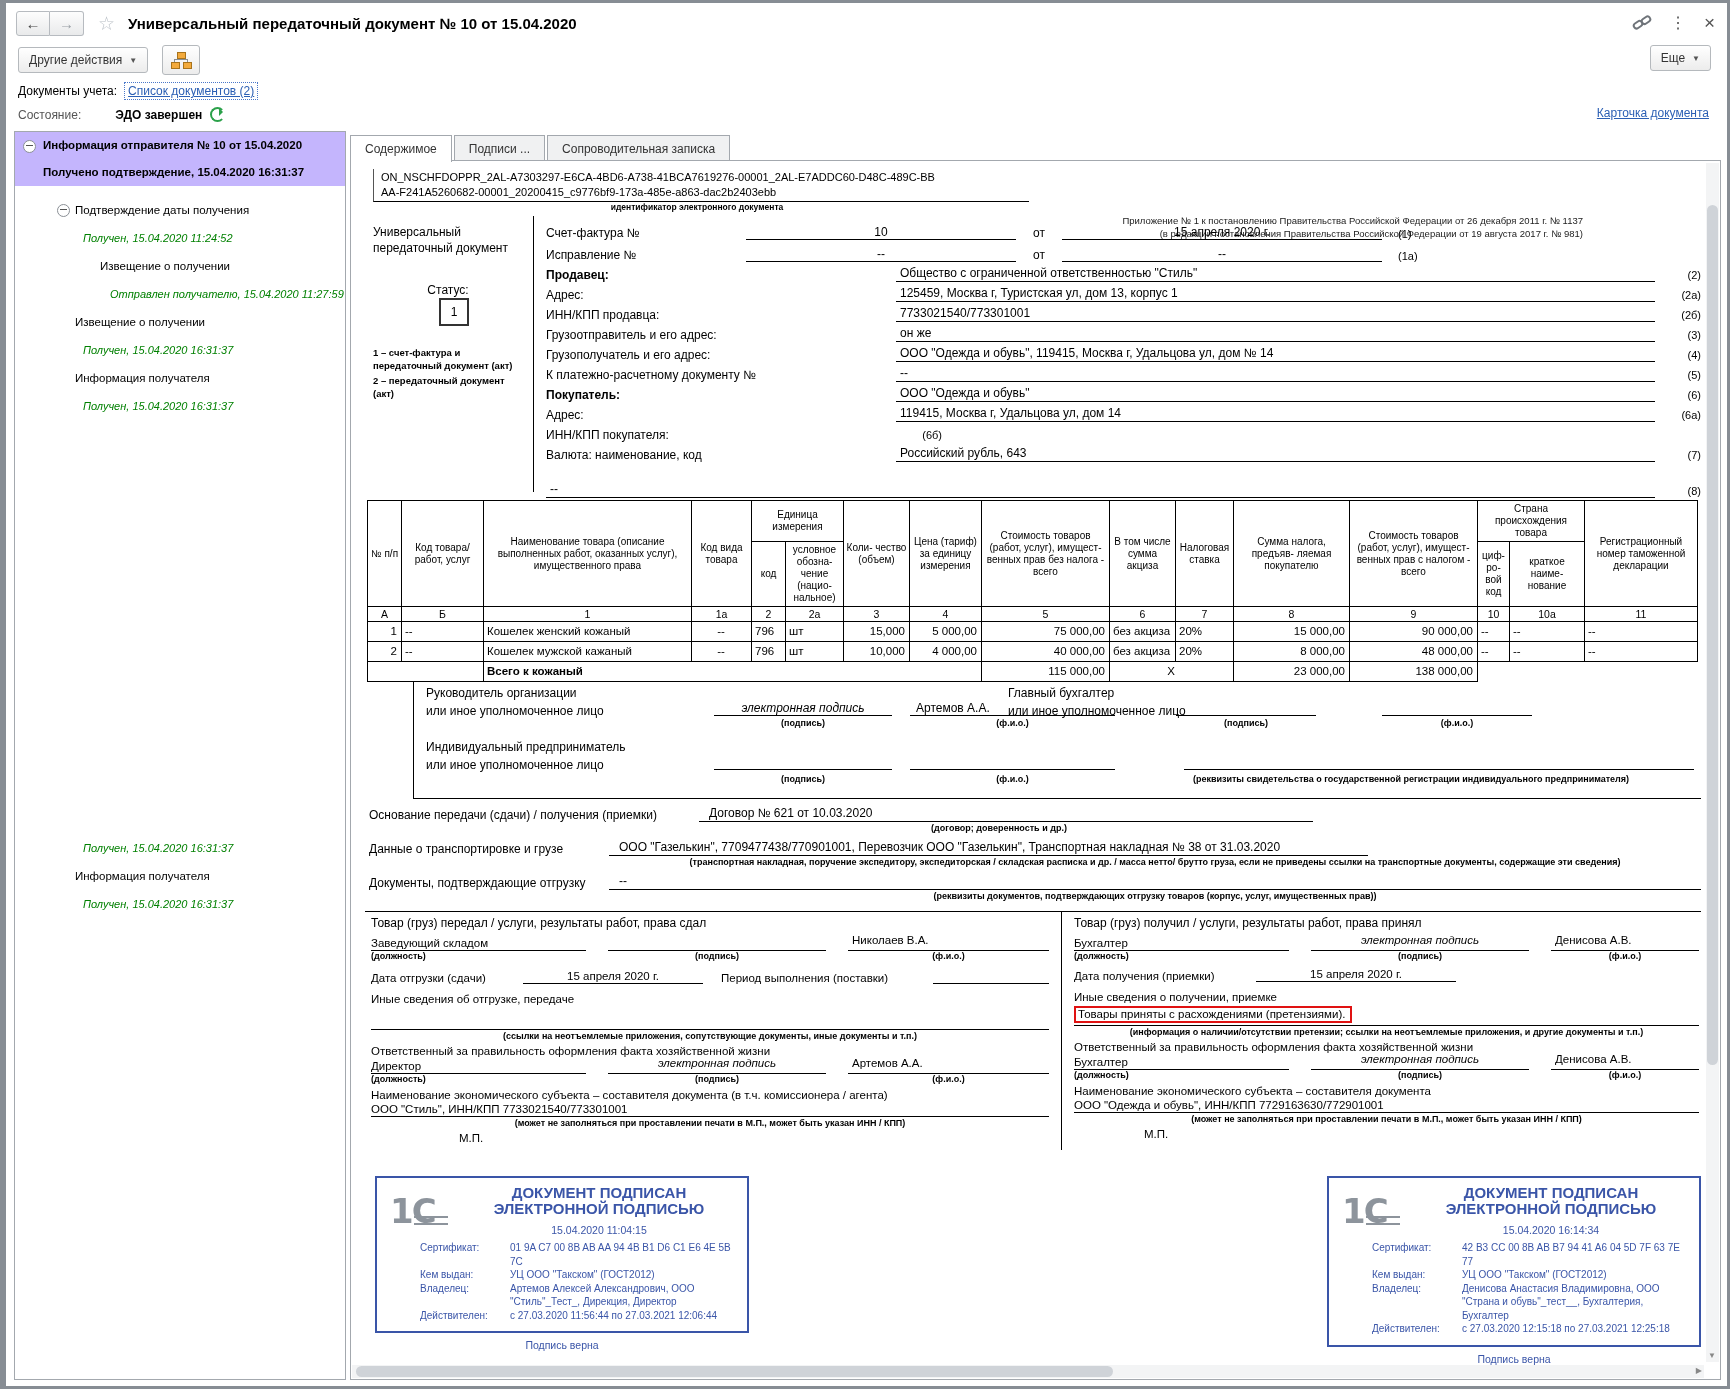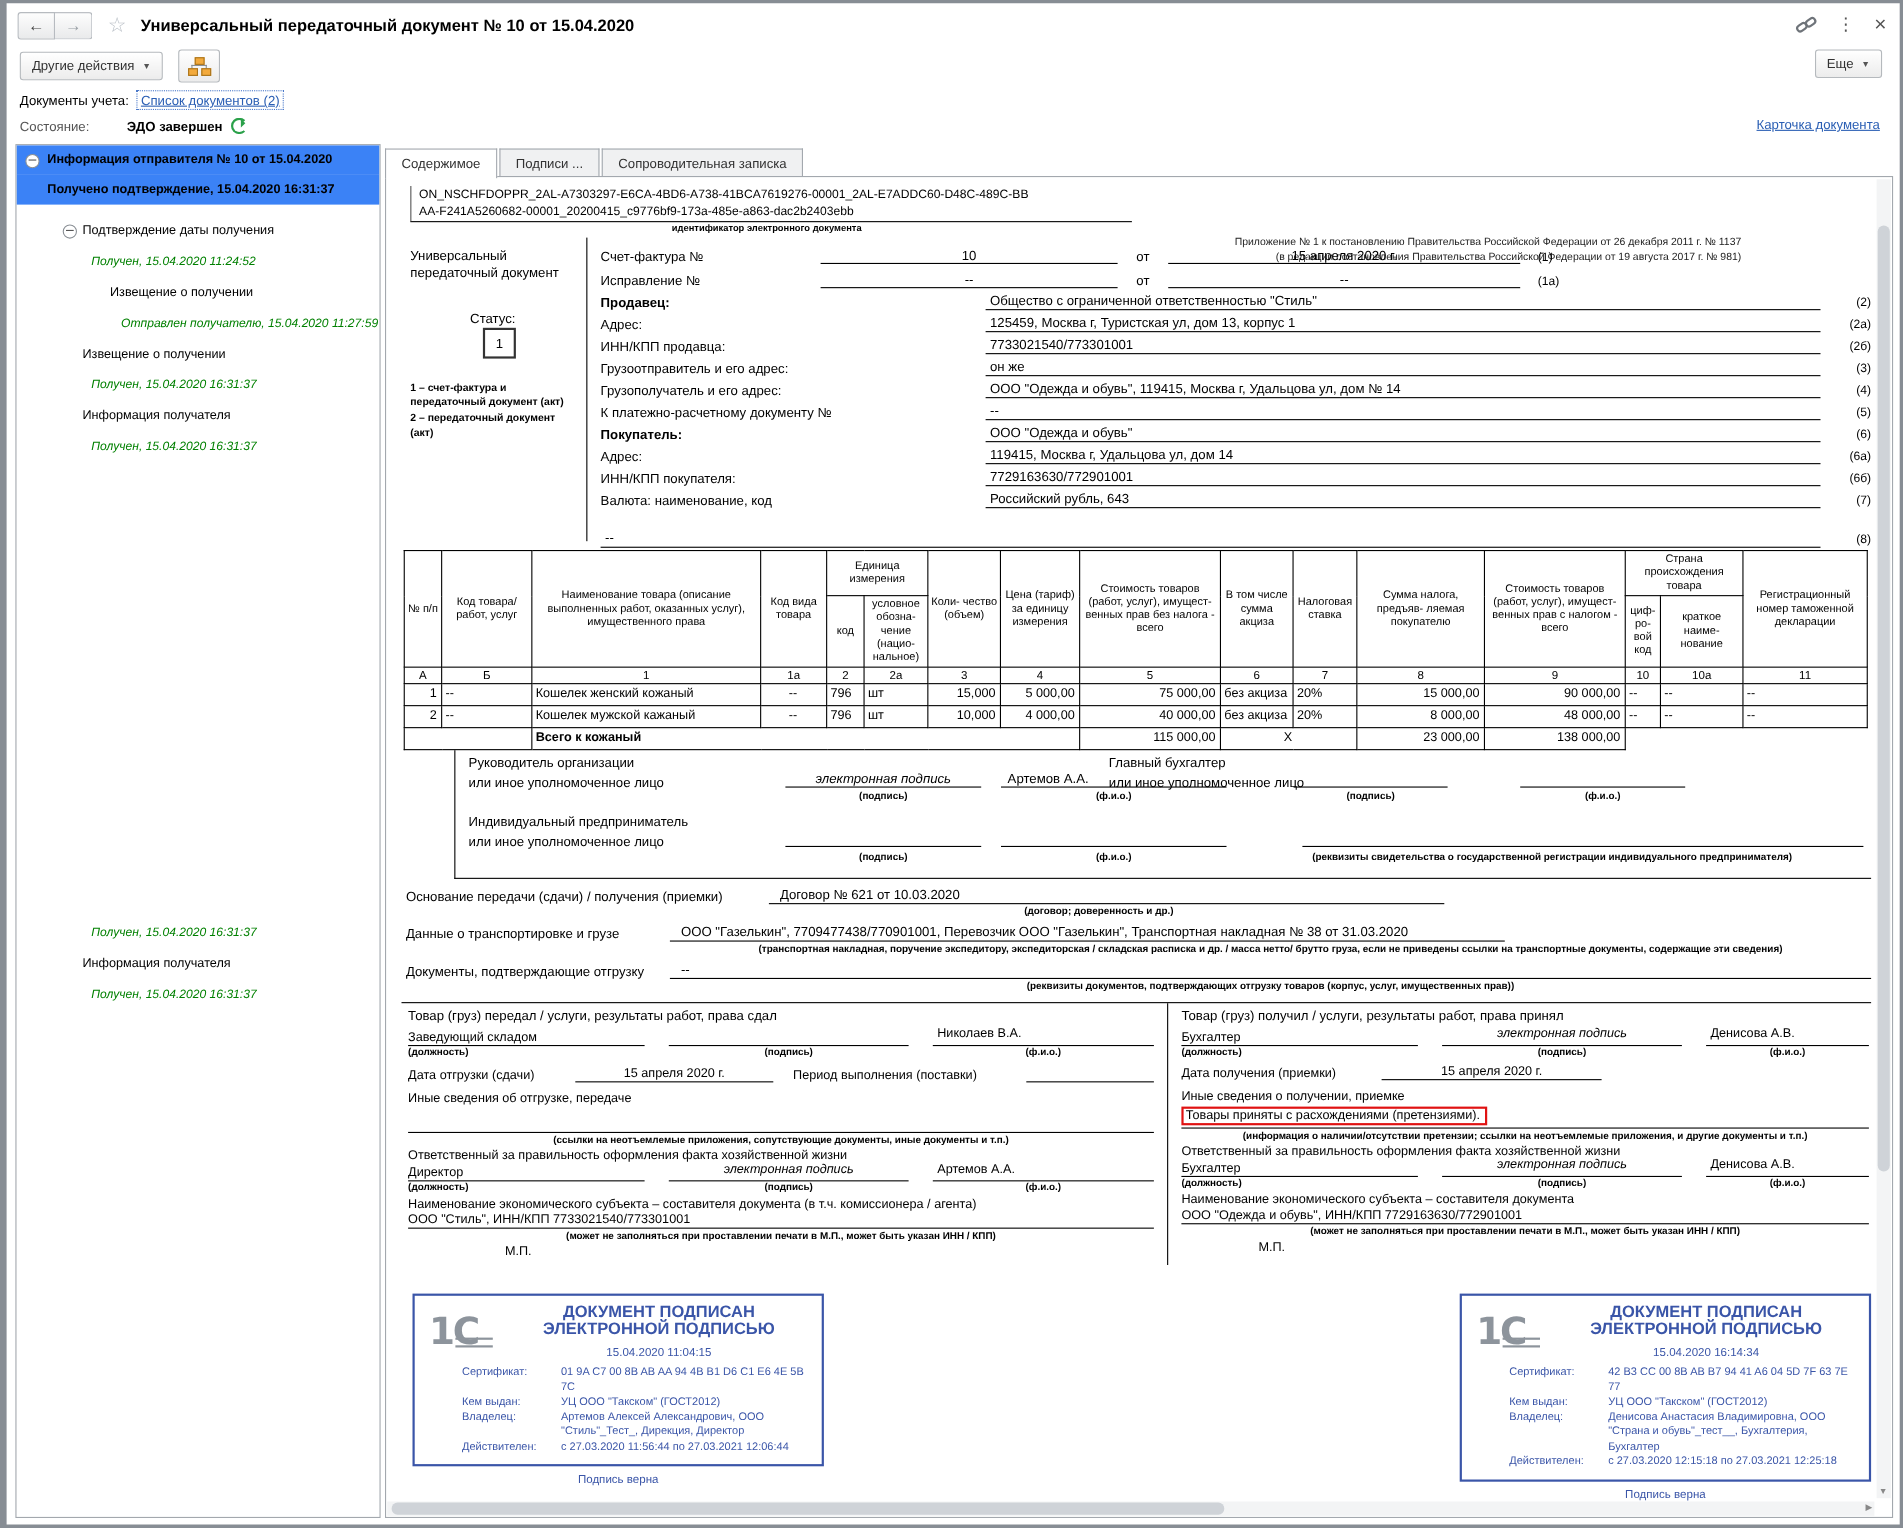--- a/index.html
+++ b/index.html
@@ -36,21 +36,21 @@
   .staterow{position:absolute;left:12px;top:104px;font-size:12px;display:flex;align-items:center;}
   .statelabel{color:#555;}
   .statevalue{font-weight:bold;margin-left:34px;}
   .refresh{width:11px;height:11px;border:2px solid #2ba14a;border-radius:50%;border-right-color:transparent;
     margin-left:8px;position:relative;display:inline-block;}
   .refresh::after{content:"";position:absolute;right:-4px;top:-1px;border:4px solid transparent;border-left-color:#2ba14a;}
   .cardlink{position:absolute;right:18px;top:103px;font-size:12px;}
   
   .tree{position:absolute;left:8px;top:128px;width:332px;bottom:6px;border:1px solid #a3a8ae;background:#fff;
     overflow:hidden;font-size:11.5px;box-sizing:border-box;}
-  .tsel{background:#3b82f6;font-weight:bold;height:27px;line-height:27px;white-space:nowrap;overflow:hidden;position:relative;}
+  .tsel{background:#c4b5fd;font-weight:bold;height:27px;line-height:27px;white-space:nowrap;overflow:hidden;position:relative;}
   .tsel .txt{padding-left:28px;display:block;overflow:hidden;}
   .tsel.second .txt{padding-left:28px;}
   .exp{width:11px;height:11px;border:1px solid #8b9096;border-radius:50%;background:#fff;display:inline-block;position:relative;vertical-align:middle;}
   .exp::after{content:"";position:absolute;left:2px;right:2px;top:4px;height:1px;background:#555;}
   .tsel .exp{position:absolute;left:8px;top:8px;}
   .ti{height:28px;line-height:28px;white-space:nowrap;overflow:hidden;position:relative;}
   .ti .exp{position:absolute;left:42px;top:8px;}
   .ti.lvl1{padding-left:60px;}
   .ti.lvl1s{padding-left:68px;}
   .ti.lvl2{padding-left:85px;}
@@ -320,21 +320,20 @@
               <span class="hval">ООО "Одежда и обувь"</span>
               <span class="hnum">(6)</span>
             </div>
             <div class="hrow">
               <span class="hlabel">Адрес:</span>
               <span class="hval">119415, Москва г, Удальцова ул, дом 14</span>
               <span class="hnum">(6а)</span>
             </div>
             <div class="hrow">
               <span class="hlabel">ИНН/КПП покупателя:</span>
-              <span class="hval">7729163630/772901001</span>
               <span class="hnum">(6б)</span>
             </div>
             <div class="hrow">
               <span class="hlabel">Валюта: наименование, код</span>
               <span class="hval">Российский рубль, 643</span>
               <span class="hnum">(7)</span>
             </div>
             <div class="hrow tall">
               <span class="hval">--</span>
               <span class="hnum">(8)</span>

